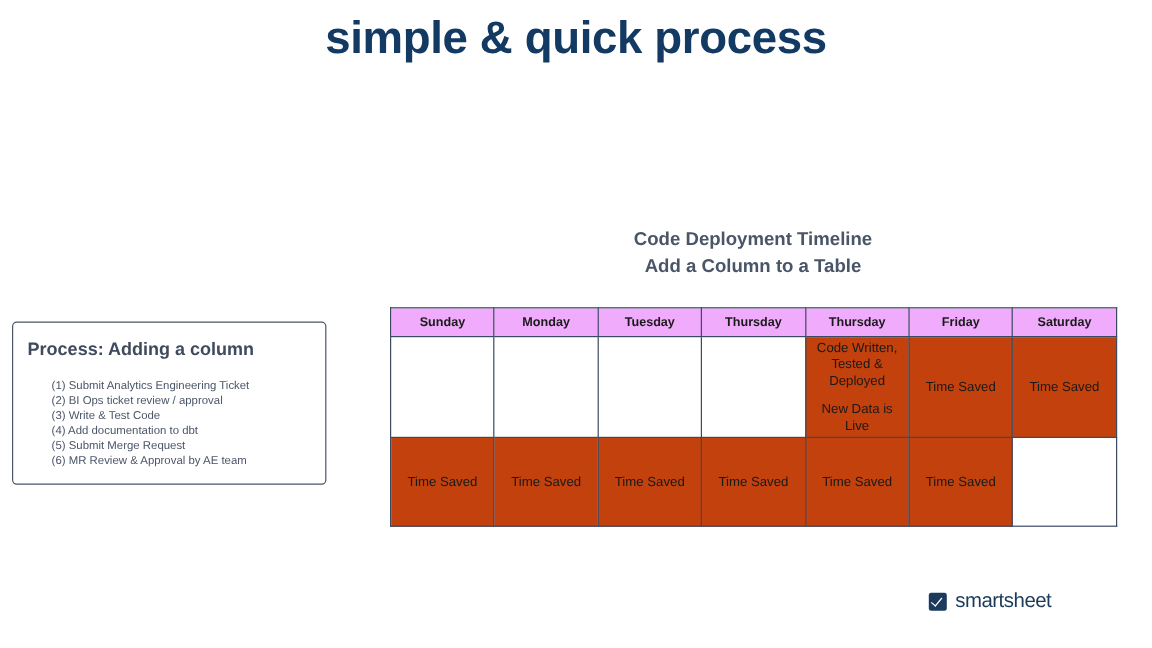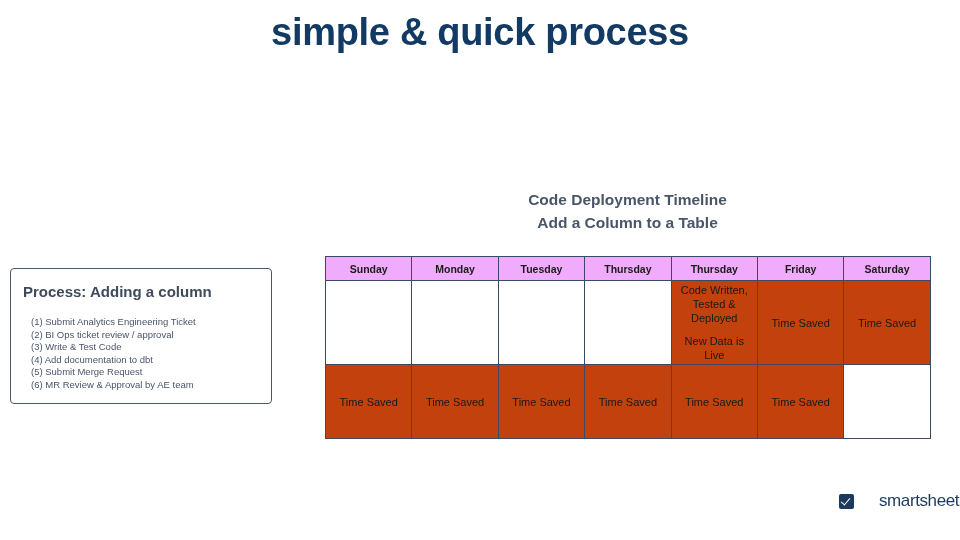--- a/index.html
+++ b/index.html
@@ -44,21 +44,21 @@
   }
   .process-card-title {
     text-align: left;
     color: #3f4a5c;
     font-size: 15px;
     font-weight: bold;
     margin-bottom: 16px;
   }
   .process-list {
     list-style: none;
-    margin: 0;
+    margin: 12px;
     padding: 0 0 0 8px;
   }
   .process-list li {
     color: #4a5568;
     font-size: 9.5px;
     line-height: 12.6px;
     white-space: nowrap;
   }
 
   
@@ -115,25 +115,25 @@
   }
   .cell-green .gap { display: block; height: 9px; }
   .cell-none {
     border: none;
     background: transparent;
   }
 
   
   .logo {
     position: absolute;
-    left: 839px;
+    left: 774px;
     top: 491px;
     display: flex;
     align-items: center;
-    gap: 25px;
+    gap: 7px;
   }
   .logo-mark {
     width: 15px;
     height: 15px;
     background: #1b3a5c;
     border-radius: 2px;
     position: relative;
   }
   .logo-mark::after {
     content: "";

